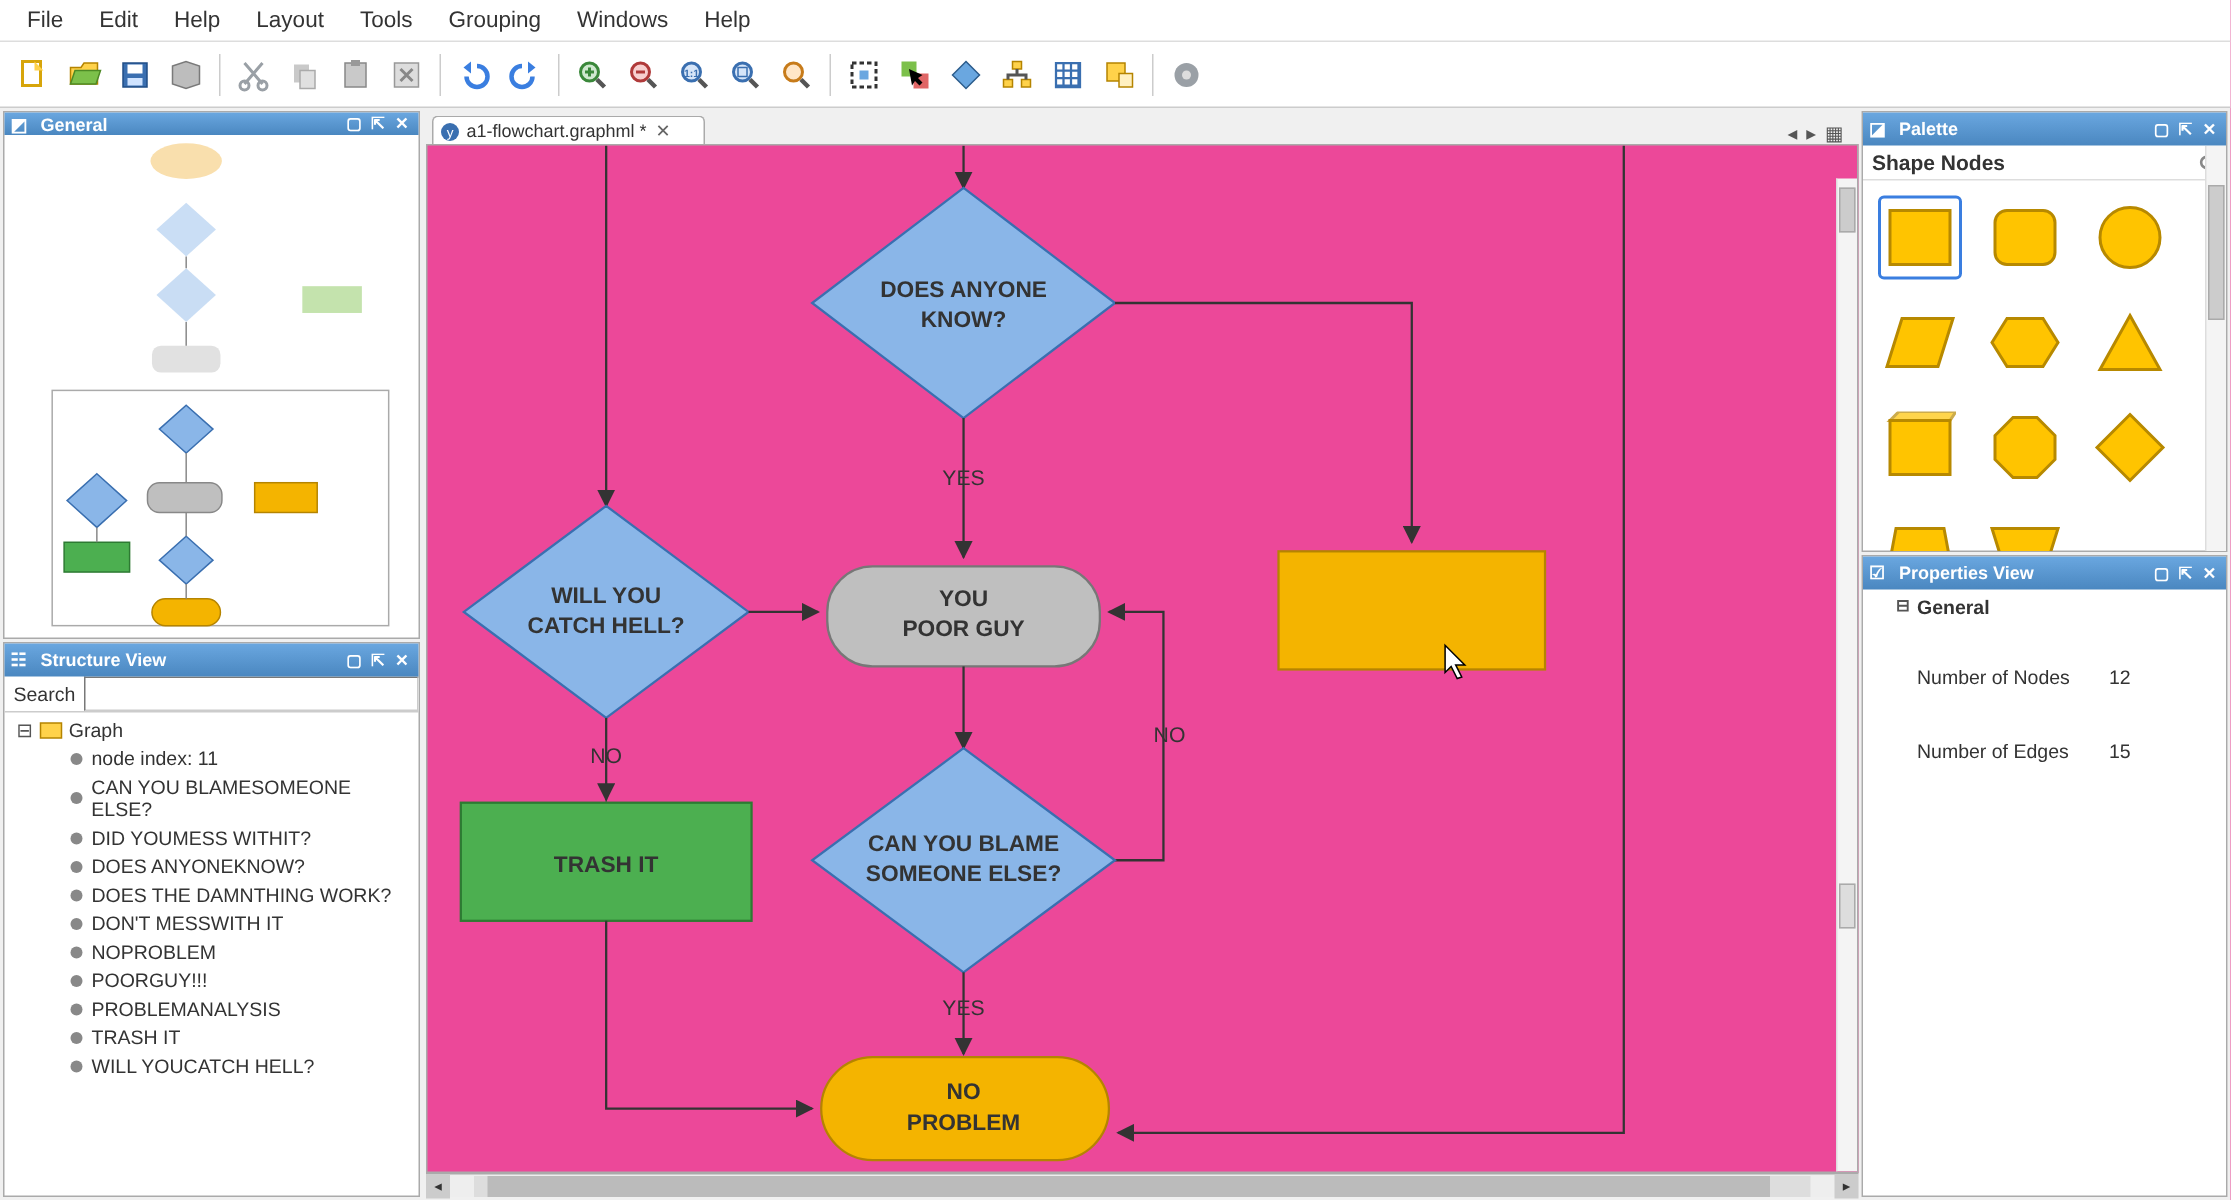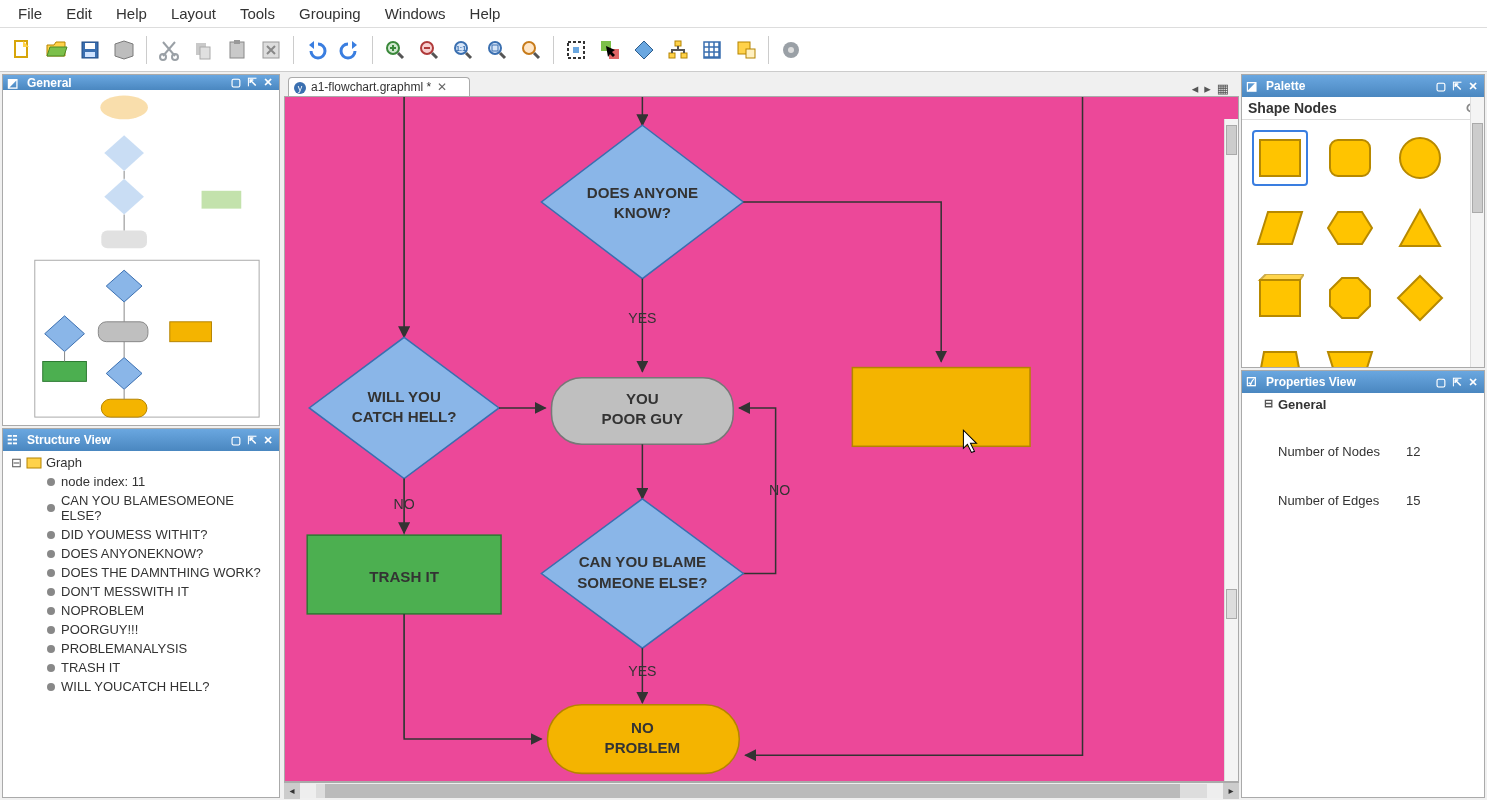--- a/index.html
+++ b/index.html
@@ -403,20 +403,24 @@
     <div class="panel" style="flex:1">
       <div class="panel-header">
         <span class="ph-icon">☷</span>
         <span>Structure View</span>
         <div class="ph-ctrls">
           <span>▢</span>
           <span>⇱</span>
           <span>✕</span>
         </div>
       </div>
+      <div class="search-row">
+        <label>Search</label>
+        <input value="" style="">
+      </div>
       <div class="structure-body">
         <div class="tree">
           <div class="tree-root">
             <span style="color:#555">⊟</span>
             <svg width="16" height="14">
                 <rect x="1" y="2" width="14" height="10" fill="#ffd24a" stroke="#b58400"></rect>
               </svg>
             <span>Graph</span>
           </div>
           <div class="tree-child">

